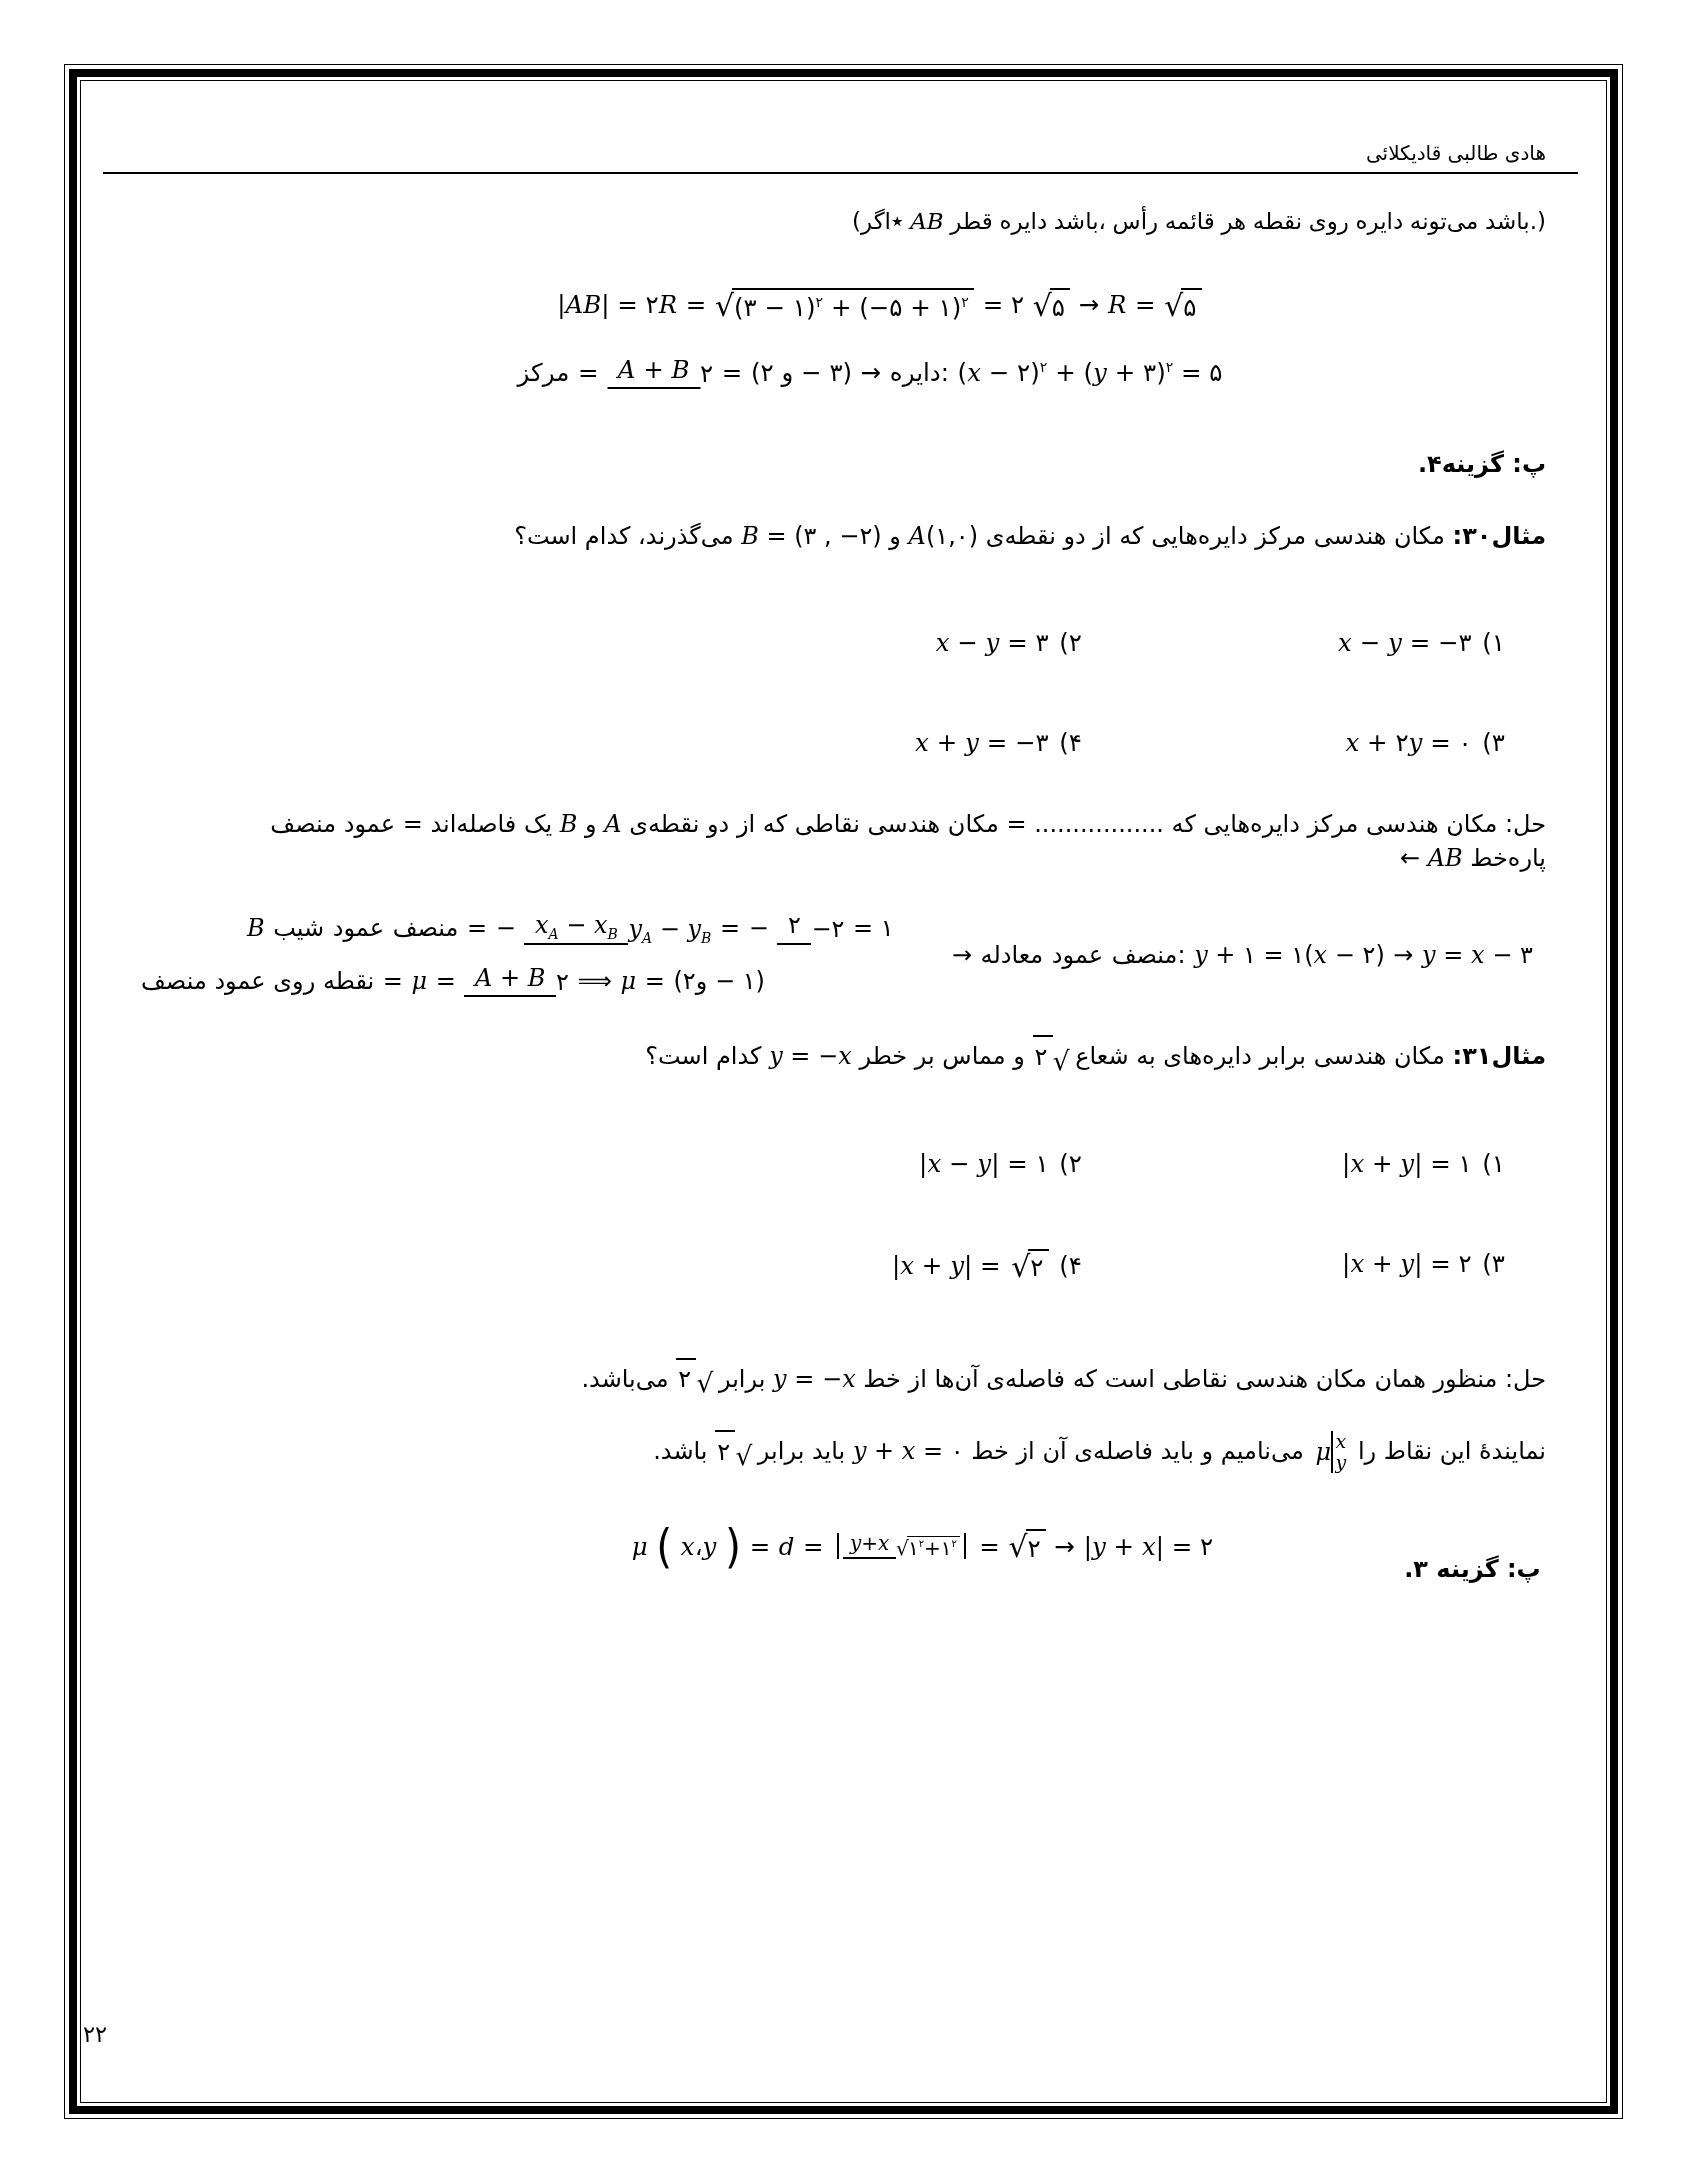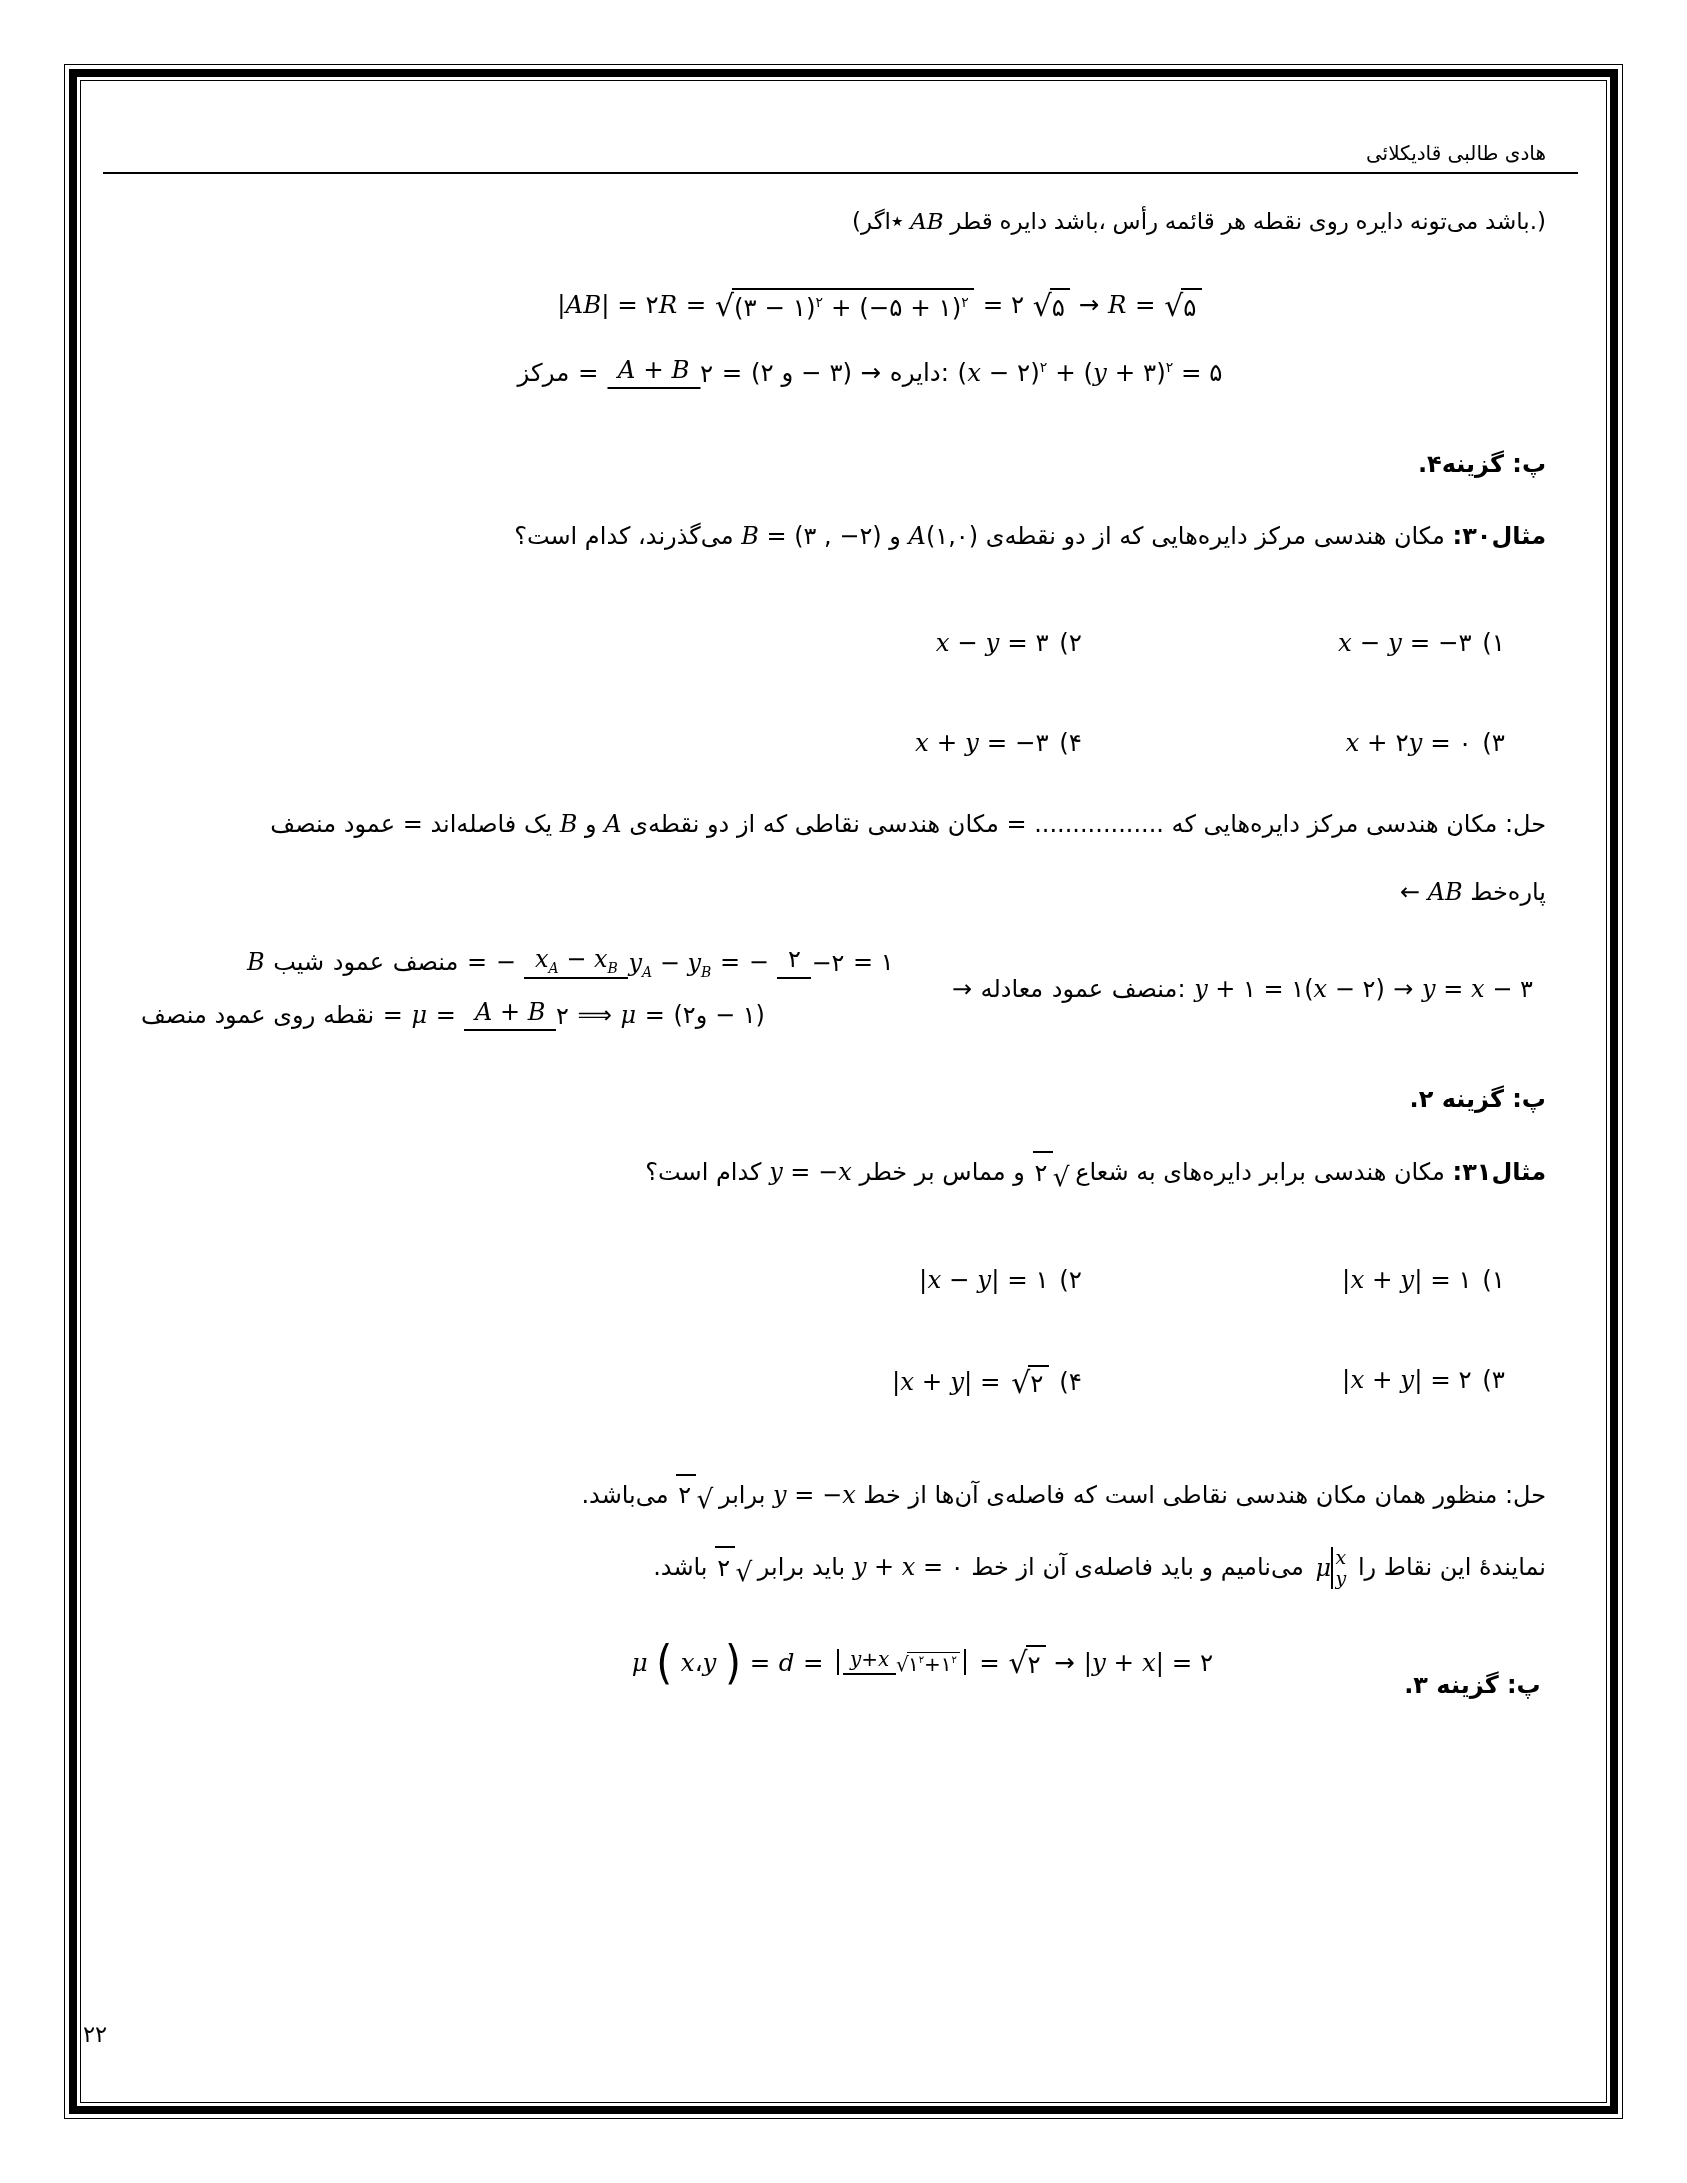--- a/index.html
+++ b/index.html
@@ -37,21 +37,21 @@
   .ex31{margin-top:38px}
 
   .optrow{position:relative;height:52px;font-size:24.5px;direction:ltr}
   .optrow1{margin-top:58px}
   .optrow2{margin-top:48px}
   .opt{position:absolute;top:16px;display:flex;align-items:center;gap:10.6px}
   .opt-r{right:41px}
   .opt-l{right:464px}
 
   .sol30a{margin-top:43px}
-  .sol30b{margin-top:34px}
+  .sol30b{}
   .slope{margin-top:36px;display:flex;direction:ltr;font-size:24px}
   .slope-left{display:flex;flex-direction:column;gap:20px}
   .sline{display:flex;direction:ltr;align-items:center;gap:8.6px}
   .sline1{padding-left:106px}
   .slope-right{flex:1;display:flex;align-items:center;justify-content:flex-end;padding-right:13.2px}
 
   .ans31{margin-top:54px}
   .sol31a{margin-top:73px}
   .sol31b{margin-top:33px}
 
@@ -206,21 +206,20 @@
         <span>معادله</span>
         <span>عمود</span>
         <span>منصف:</span>
         <bdo dir="ltr"><span class="v">y</span><span> + ۱ = ۱(</span><span class="v">x</span><span> − ۲)</span></bdo>
         <span>→</span>
         <bdo dir="ltr"><span class="v">y</span><span> = </span><span class="v">x</span><span> − ۳</span></bdo>
       </div>
     </div>
   </div>
 
-  <div class="ans ans31">پ: گزینه ۲.</div>
 
   <div class="para ex31"><span class="b">مثال۳۱:</span><span> مکان هندسی برابر دایره‌های به شعاع </span><span class="irad">
         <span class="rsign">√</span>
         <span class="rbody">۲</span>
       </span><span> و مماس بر خطر </span><bdo dir="ltr"><span class="v">y</span><span> = −</span><span class="v">x</span></bdo><span> کدام است؟</span></div>
 
   <div class="optrow optrow1">
     <span class="opt opt-r">
       <bdo dir="ltr"><span>|</span><span class="v">x</span><span> + </span><span class="v">y</span><span>| = ۱</span></bdo>
       <bdo dir="ltr">(۱</bdo>

